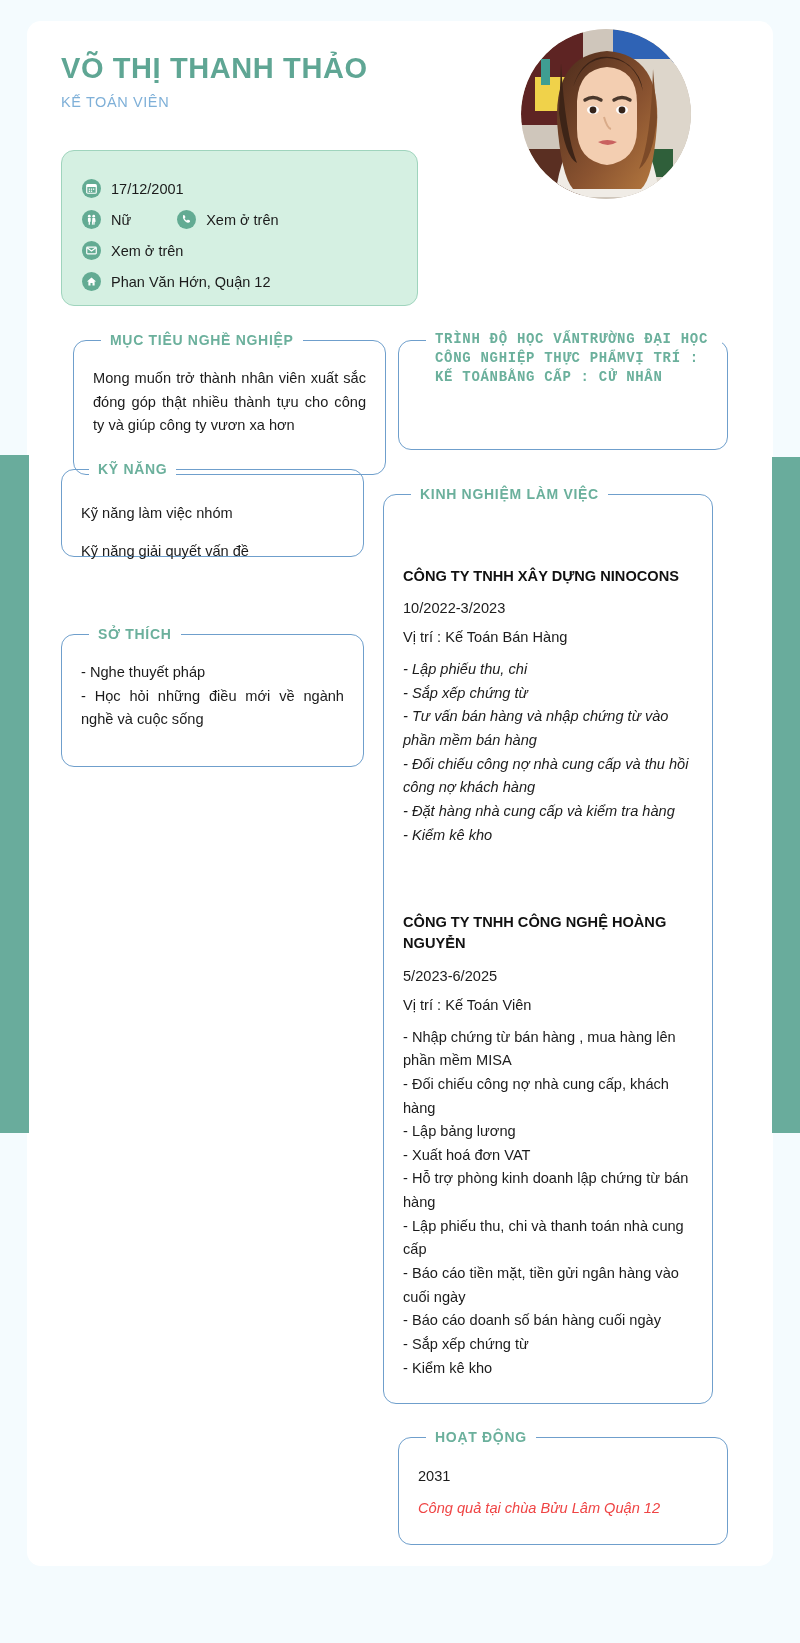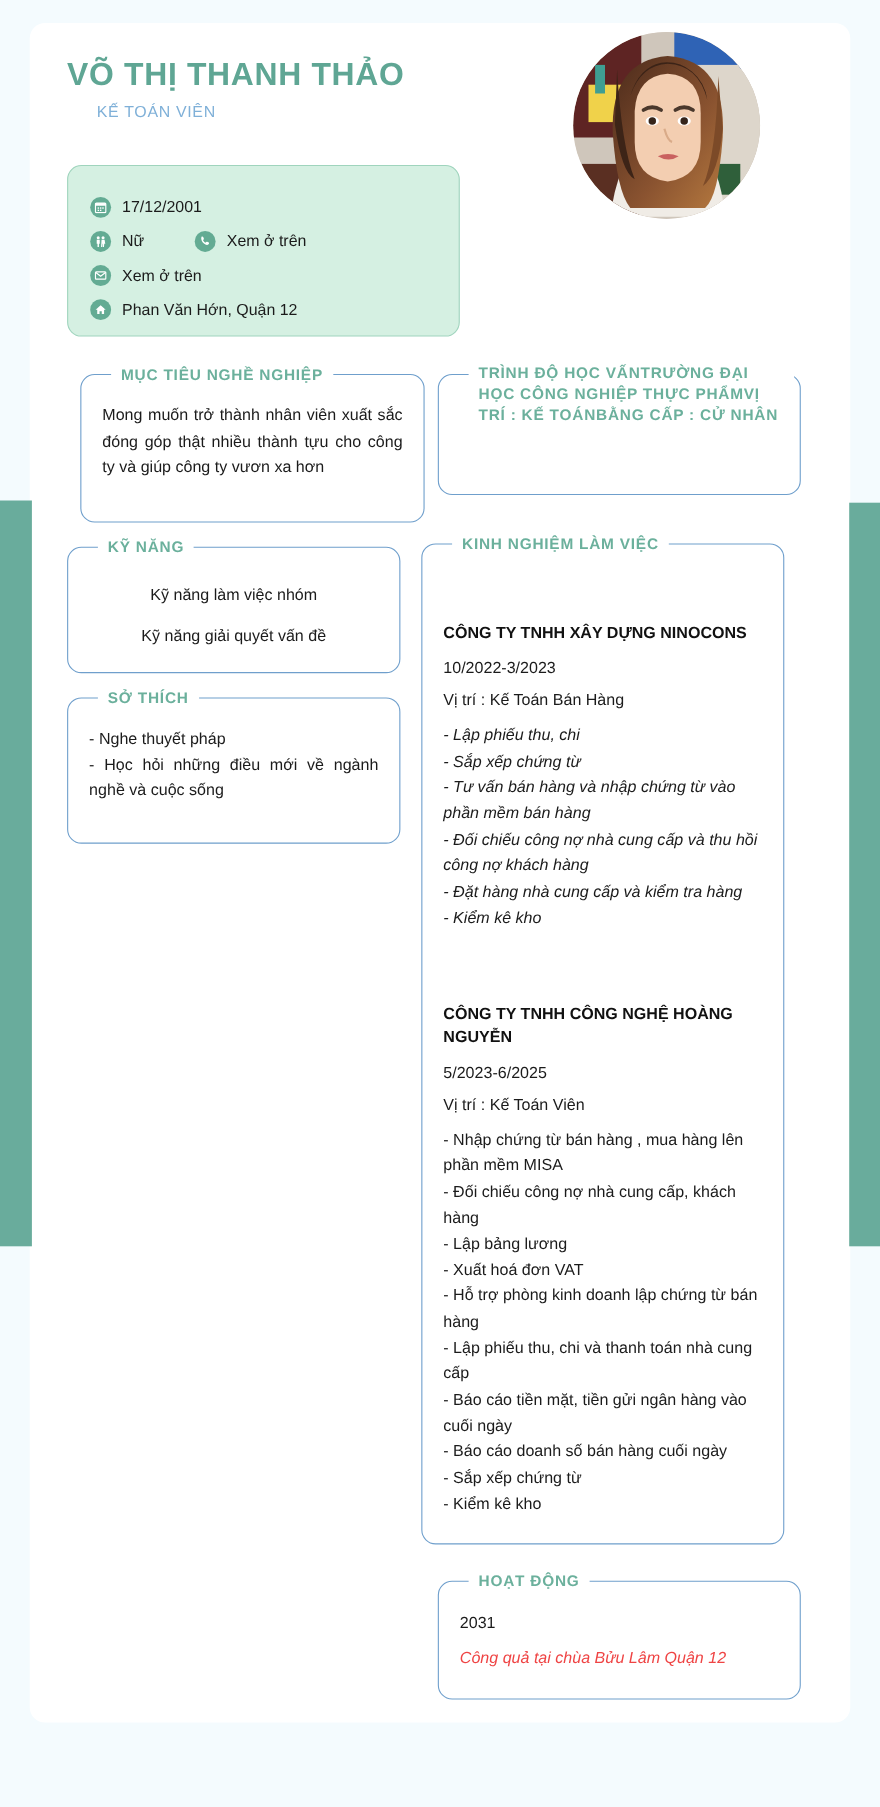--- a/index.html
+++ b/index.html
@@ -57,21 +57,20 @@
     font-weight: bold;
     letter-spacing: 0.6px;
     color: #5fa694;
     line-height: 1.15;
   }
   .job-title {
     margin-top: 9px;
     font-size: 14.5px;
     letter-spacing: 0.6px;
     color: #7fb0d8;
-    margin-left: 27px;
   }
 
   .photo {
     position: absolute;
     left: 521px;
     top: 29px;
     width: 170px;
     height: 170px;
     border-radius: 50%;
     overflow: hidden;
@@ -329,38 +328,38 @@
   </div>
 </div>
 
 <div class="sec" style="left:73px; top:340px; width:313px; height:135px;">
   <div class="sec-title">MỤC TIÊU NGHỀ NGHIỆP</div>
   <div class="sec-body">
     <div class="body-text">Mong muốn trở thành nhân viên xuất sắc đóng góp thật nhiều thành tựu cho công ty và giúp công ty vươn xa hơn</div>
   </div>
 </div>
 
-<div class="sec" style="left:61px; top:497px; width:303px; height:115px;text-align:center;">
+<div class="sec" style="left:61px; top:469px; width:303px; height:88px;">
   <div class="sec-title">KỸ NĂNG</div>
   <div class="sec-body" style="padding-top:32px;">
     <div class="skill-line">Kỹ năng làm việc nhóm</div>
     <div class="skill-line">Kỹ năng giải quyết vấn đề</div>
   </div>
 </div>
 
 <div class="sec" style="left:61px; top:634px; width:303px; height:133px;">
   <div class="sec-title">SỞ THÍCH</div>
   <div class="sec-body">
     <div class="plain-line" style="white-space:pre-line;">- Nghe thuyết pháp
 - Học hỏi những điều mới về ngành nghề và cuộc sống</div>
   </div>
 </div>
 
 <div class="sec" style="left:398px; top:340px; width:330px; height:110px;">
-  <div class="sec-title multiline" style="width:296px; top:-10px;">TRÌNH ĐỘ HỌC VẤNTRƯỜNG ĐẠI HỌC CÔNG NGHIỆP THỰC PHẨMVỊ TRÍ : KẾ TOÁNBẰNG CẤP : CỬ NHÂN</div>
+  <div class="sec-title multiline" style="width:296px; top:-10px;font-family:Liberation Mono, monospace;">TRÌNH ĐỘ HỌC VẤNTRƯỜNG ĐẠI HỌC CÔNG NGHIỆP THỰC PHẨMVỊ TRÍ : KẾ TOÁNBẰNG CẤP : CỬ NHÂN</div>
   <div class="sec-body edu"></div>
 </div>
 
 <div class="sec" style="left:383px; top:494px; width:330px; height:910px;">
   <div class="sec-title">KINH NGHIỆM LÀM VIỆC</div>
   <div class="sec-body" style="padding-top:36px;">
 
     <div class="job">
       <div class="job-company">CÔNG TY TNHH XÂY DỰNG NINOCONS</div>
       <div class="job-dates">10/2022-3/2023</div>

